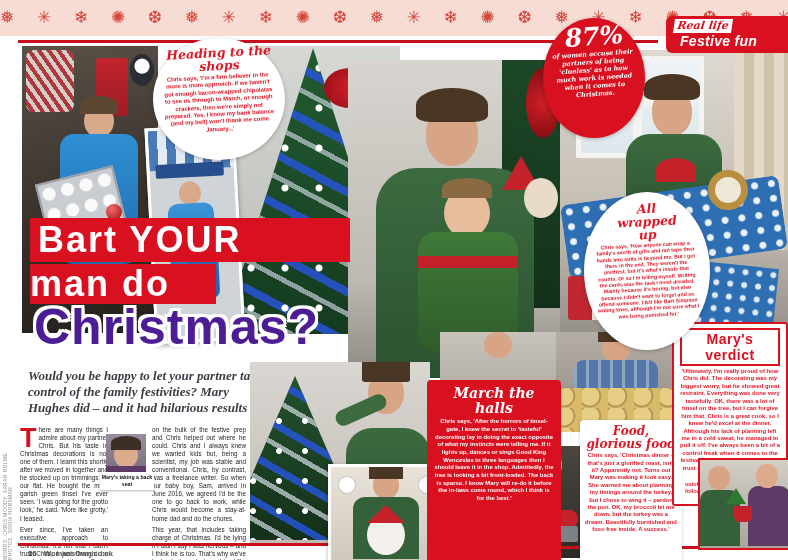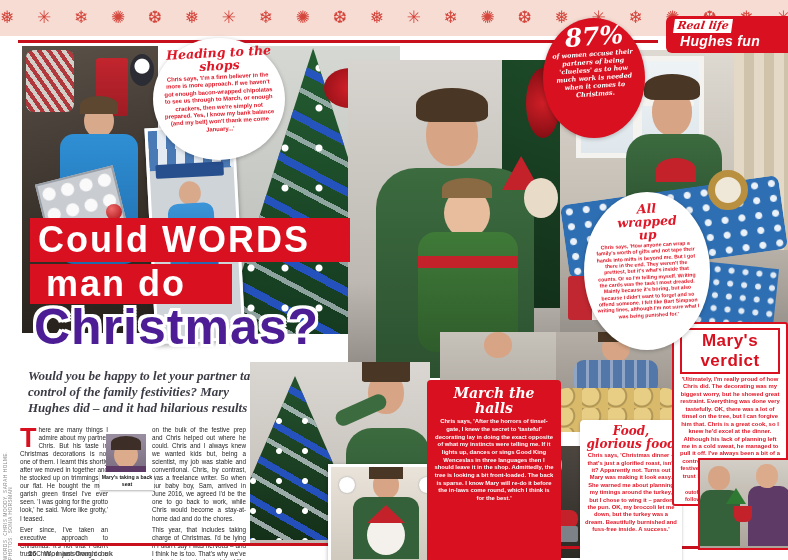--- a/index.html
+++ b/index.html
@@ -26,21 +26,21 @@
   .bodycol p{margin:0 0 3px 0;}
   
   .bubble{position:absolute;background:#fff;border-radius:50%;z-index:5;
           box-shadow:0 1px 4px rgba(0,0,0,.25);text-align:center;color:#e01727;}
   .script{font-family:"DejaVu Serif",serif;font-style:italic;font-weight:bold;}
   .bubbletxt{font-size:5.9px;line-height:1.25;font-weight:bold;}
   .redbox{position:absolute;background:#d9101f;color:#fff;z-index:4;border-radius:4px;text-align:center;}
   .whitebox{position:absolute;background:#fff;z-index:4;text-align:center;color:#e01727;}
   #verdict{border:2.5px solid #d9101f;border-radius:3px;}
   #verdict h3{margin:4px 6px 2px 6px;border:2px solid #d9101f;color:#d9101f;
-      font-size:17px;letter-spacing:.5px;padding:1px 0;}
+      font-size:14px;letter-spacing:.5px;padding:1px 0;}
   .caption{position:absolute;background:#fff;color:#111;font-size:5.2px;font-weight:bold;
       text-align:center;line-height:1.3;z-index:6;box-shadow:0 1px 2px rgba(0,0,0,.3);padding:2px 1px;}
   #credits{position:absolute;left:3px;top:425px;writing-mode:vertical-rl;transform:rotate(180deg);
       font-size:4.6px;color:#8a8a8a;letter-spacing:.6px;}
   .folio{position:absolute;font-size:7.5px;font-weight:bold;color:#333;margin-left:20px;}
   
   #badge{position:absolute;left:666px;top:16px;width:122px;height:37px;background:#d9101f;
       border-radius:6px 0 0 6px;z-index:6;}
   #badge .rl{position:absolute;left:8px;top:3px;width:58px;height:14px;background:#fff;
       transform:skewX(-8deg);color:#d9101f;font-size:11px;line-height:14px;text-align:center;}
@@ -96,22 +96,22 @@
     <div style="left:28px;top:52px;width:22px;height:24px;background:#d8a98a;border-radius:50%;"></div>
     <div style="left:16px;top:74px;width:46px;height:74px;background:linear-gradient(#3b95d8,#2470ae);border-radius:10px;"></div>
     <div style="left:34px;top:130px;width:30px;height:40px;background:#2b66b0;border-radius:4px 4px 8px 8px;"></div>
   </div>
 
   <div class="bubble" style="left:153px;top:38px;width:124px;height:110px;padding:6px 4px;">
     <div class="script" style="color:#e01727;font-size:12.5px;line-height:1.05;transform:rotate(-3deg);margin-top:2px;">Heading to the shops</div>
     <div class="bubbletxt" style="margin:2px 6px 0 6px;transform:rotate(-3deg);">Chris says, 'I'm a firm believer in the more is more approach. If we haven't got enough bacon-wrapped chipolatas to see us through to March, or enough crackers, then we're simply not prepared. Yes, I know my bank balance (and my belt) won't thank me come January...'</div>
   </div>
 
-  <div class="hblock" style="left:30px;top:218px;width:312px;height:44px;font-size:36px;line-height:44px;padding-left:8px;">Could WORDS</div>
-  <div class="hblock" style="left:30px;top:264px;width:186px;height:40px;font-size:36px;line-height:40px;padding-left:16px;">man do</div>
+  <div class="hblock" style="left:30px;top:218px;width:312px;height:44px;font-size:36px;line-height:44px;padding-left:8px;">Bart YOUR</div>
+  <div class="hblock" style="left:30px;top:264px;width:186px;height:40px;font-size:36px;line-height:40px;padding-left:0;">man do</div>
   <div id="headline3" style="left:34px;top:298px;font-size:50px;letter-spacing:1px;">Christmas?</div>
 
   <div id="standfirst" style="left:28px;top:368px;width:244px;">Would you be happy to let your partner take control of the family festivities? Mary Hughes did – and it had hilarious results</div>
 
   <div class="bodycol" style="left:20px;top:426px;width:88px;height:118px;">
     <p><span class="dropcap">T</span><span>here are many things I admire about my partner Chris. But his taste in Christmas decorations is not one of them. I learnt this shortly after we moved in together and he stocked up on trimmings for our flat. He bought the most garish green tinsel I've ever seen. 'I was going for the grotto look,' he said. 'More like grotty,' I teased.</span></p>
     <p>Ever since, I've taken an executive approach to Christmas. It's not that I didn't trust Chris, I just thought he needed some guidance. So for the first few years I took</p>
   </div>
   <div class="bodycol" style="left:152px;top:426px;width:94px;height:118px;">
     <p>on the bulk of the festive prep and Chris helped out where he could. Chris and I always knew we wanted kids but, being a scientist, my job was stable and conventional. Chris, by contrast, was a freelance writer. So when our baby boy, Sam, arrived in June 2016, we agreed I'd be the one to go back to work, while Chris would become a stay-at-home dad and do the chores.</p>
@@ -169,21 +169,21 @@
     <div style="left:120px;top:214px;width:96px;height:62px;background:#2e6fb4 radial-gradient(circle,rgba(255,255,255,.85) 0 2.5px,rgba(0,0,0,0) 3.5px);background-size:14px 13px;transform:rotate(6deg);"></div>
   </div>
 
   <div class="bubble" style="left:543px;top:18px;width:98px;height:112px;background:#d9101f;color:#fff;z-index:6;padding:4px 2px;">
     <div class="script" style="font-size:25px;line-height:1;transform:rotate(-4deg);margin-top:2px;">87%</div>
     <div class="script" style="font-size:6.4px;line-height:1.25;transform:rotate(-4deg);margin:1px 8px 0 8px;">of women accuse their partners of being 'clueless' as to how much work is needed when it comes to Christmas.</div>
   </div>
 
   <div id="badge">
     <div class="rl script">Real life</div>
-    <div class="ff">Hughes fun</div>
+    <div class="ff">Festive fun</div>
   </div>
 
   <div class="bubble" style="left:584px;top:192px;width:118px;height:142px;padding:8px 4px;">
     <div class="script" style="font-size:12.5px;line-height:1.05;transform:rotate(-3deg);width:70px;margin:2px auto 0 auto;">All wrapped up</div>
     <div style="font-size:5.2px;line-height:1.22;font-weight:bold;transform:rotate(-3deg);margin:1px 7px 0 7px;">Chris says, 'How anyone can wrap a family's worth of gifts and not tape their hands into mitts is beyond me. But I got there in the end. They weren't the prettiest, but it's what's inside that counts. Or so I'm telling myself. Writing the cards was the task I most dreaded. Mainly because it's boring, but also because I didn't want to forget and so offend someone. I felt like Bart Simpson writing lines, although I'm not sure what I was being punished for.'</div>
   </div>
 
   <div class="ph" style="left:440px;top:332px;width:118px;height:112px;background:linear-gradient(#c7c2ba,#a39d94);">
     <div style="left:20px;top:14px;width:80px;height:60px;background:#5377a8 repeating-linear-gradient(90deg,rgba(255,255,255,.35) 0 3px,rgba(0,0,0,0) 3px 12px),repeating-linear-gradient(rgba(0,0,0,.25) 0 3px,rgba(0,0,0,0) 3px 12px);border-radius:12px;"></div>
     <div style="left:44px;top:0;width:28px;height:26px;background:#d7a585;border-radius:48%;"></div>

